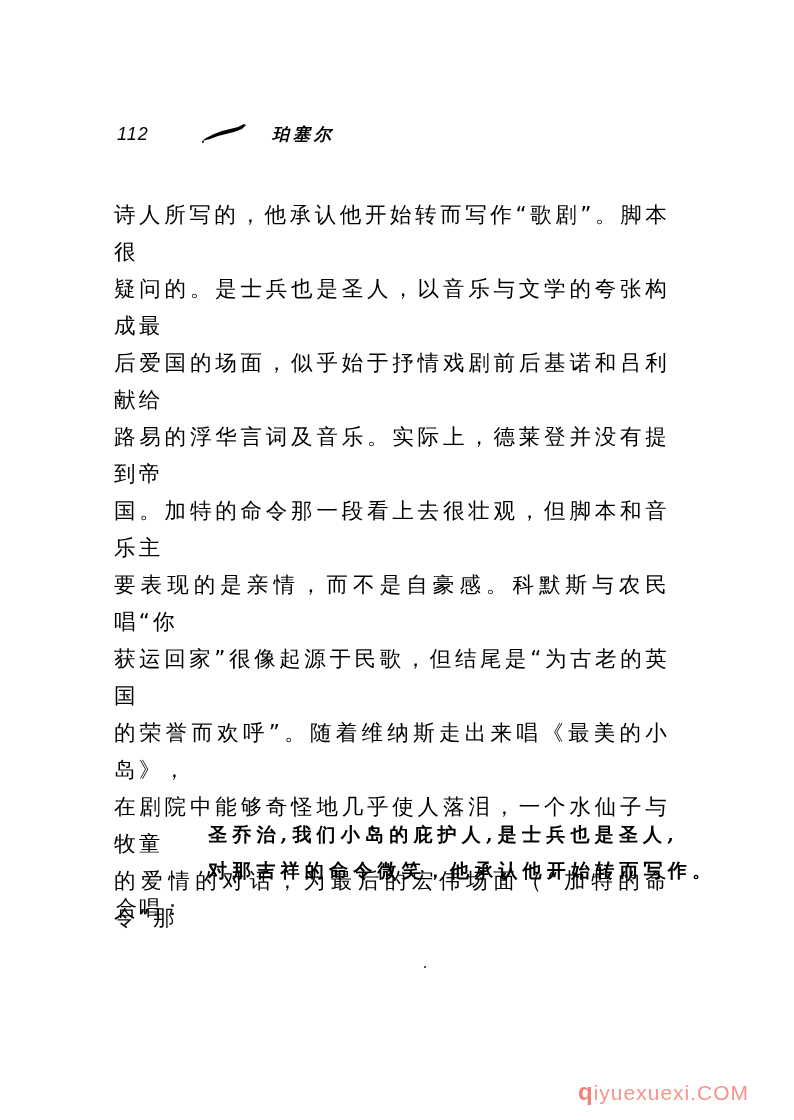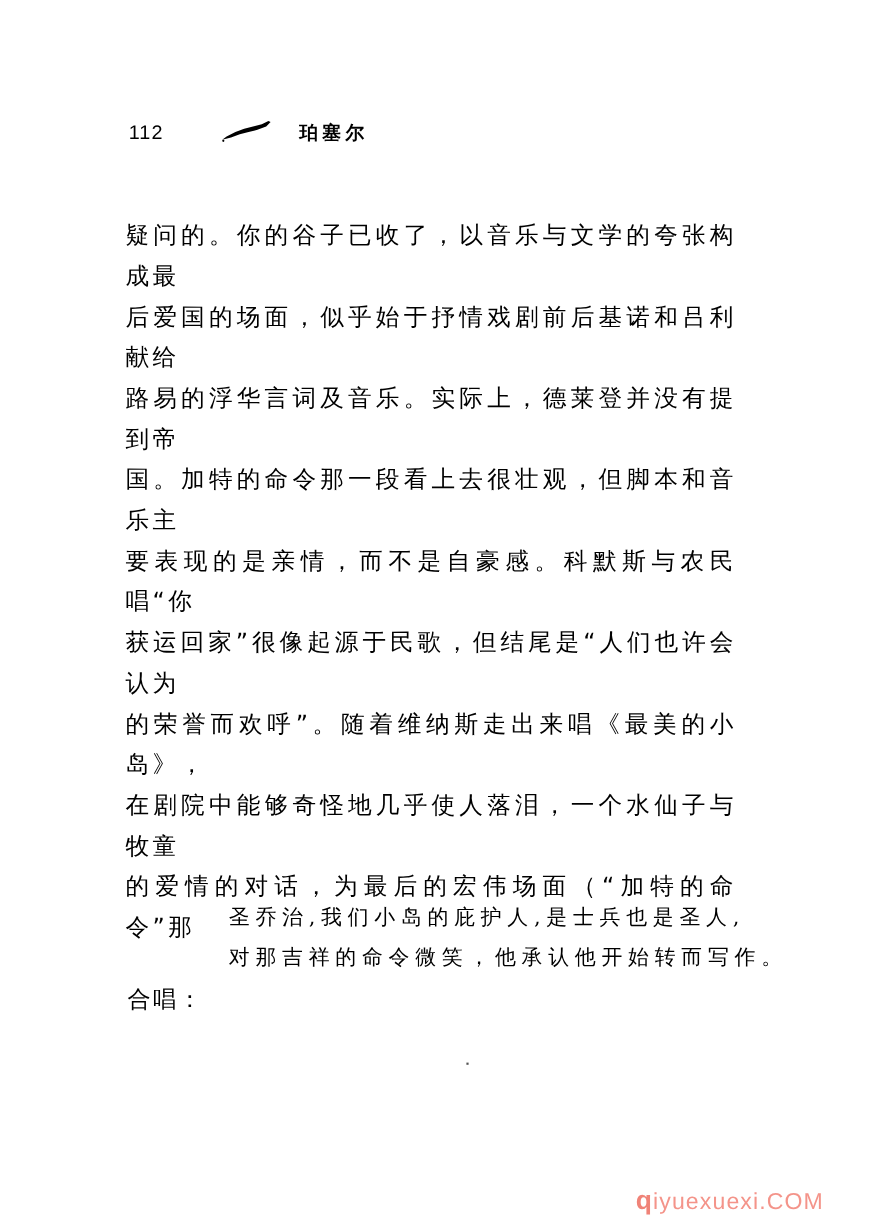--- a/index.html
+++ b/index.html
@@ -1,39 +1,40 @@
 <!DOCTYPE html>
 <html><head>
   <meta charset="utf-8">
   <style>
     html, body { margin: 0; padding: 0; background: #ffffff; }
     body {
       width: 794px; height: 1120px; position: relative; overflow: hidden;
       font-family: "DejaVu Sans", sans-serif; color: #000;
     }
-    .header { position: absolute; top: 106px; left: 0; width: 698px; height: 30px; }
+    .header { position: absolute; top: 120px; left: 0; width: 698px; height: 30px; font-style: italic; }
     .page-num {
       position: absolute; left: 117px; top: 4px;
       font-family: "Liberation Sans", sans-serif; font-size: 18px; letter-spacing: 1px;
     }
     .quill { position: absolute; left: 200px; top: 2px; width: 48px; height: 22px; }
     .running-title {
       position: absolute; left: 272px; top: 3px; font-size: 17px; font-weight: bold;
       letter-spacing: 4px; font-family: "DejaVu Serif", serif;
     }
     .body-text {
       position: absolute; left: 114px; top: 196px; width: 556px;
       font-size: 21.5px; line-height: 37px; letter-spacing: 3.2px;
       text-align: justify;
     }
     .body-text p { margin: 0; }
     .poem {
       position: absolute; left: 208px; top: 816px; width: 470px;
       font-family: "DejaVu Serif", serif; font-size: 19px; line-height: 36px;
       letter-spacing: 5.2px;
+      font-weight: bold;
     }
     .poem div { white-space: nowrap; }
     .chorus {
       position: absolute; left: 116px; top: 894px; font-size: 21px; letter-spacing: 2px;
     }
     .dot { position: absolute; left: 424px; top: 966px; width: 2px; height: 2px; background: #555; }
     .watermark {
       position: absolute; left: 578px; top: 1078px;
       font-family: "Liberation Sans", sans-serif; font-size: 21px; color: #f4948a;
       letter-spacing: 1px;
@@ -47,26 +48,27 @@
 <div class="header">
   <span class="page-num">112</span>
   <svg class="quill" viewBox="0 0 48 22">
     <path d="M2 19 L6 16 L14 12 L22 9 L30 7 L38 5 L44 2 L46 3 L42 7 L34 10 L26 12 L18 14 L10 17 Z" fill="#000"></path>
     <circle cx="3" cy="20" r="1" fill="#000"></circle>
   </svg>
   <span class="running-title">珀塞尔</span>
 </div>
 
 <div class="body-text">
-  <p>疑问的。你的谷子已收了，以音乐与文学的夸张构成最</p>
+  <p>诗人所写的，他承认他开始转而写作“歌剧”。脚本很</p>
+  <p>疑问的。是士兵也是圣人，以音乐与文学的夸张构成最</p>
   <p>后爱国的场面，似乎始于抒情戏剧前后基诺和吕利献给</p>
   <p>路易的浮华言词及音乐。实际上，德莱登并没有提到帝</p>
   <p>国。加特的命令那一段看上去很壮观，但脚本和音乐主</p>
   <p>要表现的是亲情，而不是自豪感。科默斯与农民唱“你</p>
-  <p>获运回家”很像起源于民歌，但结尾是“人们也许会认为</p>
+  <p>获运回家”很像起源于民歌，但结尾是“为古老的英国</p>
   <p>的荣誉而欢呼”。随着维纳斯走出来唱《最美的小岛》，</p>
   <p>在剧院中能够奇怪地几乎使人落泪，一个水仙子与牧童</p>
   <p>的爱情的对话，为最后的宏伟场面（“加特的命令”那</p>
 
 </div>
 
 <div class="poem">
   <div>圣乔治,我们小岛的庇护人,是士兵也是圣人,</div>
   <div>对那吉祥的命令微笑，他承认他开始转而写作。</div>
 </div>

